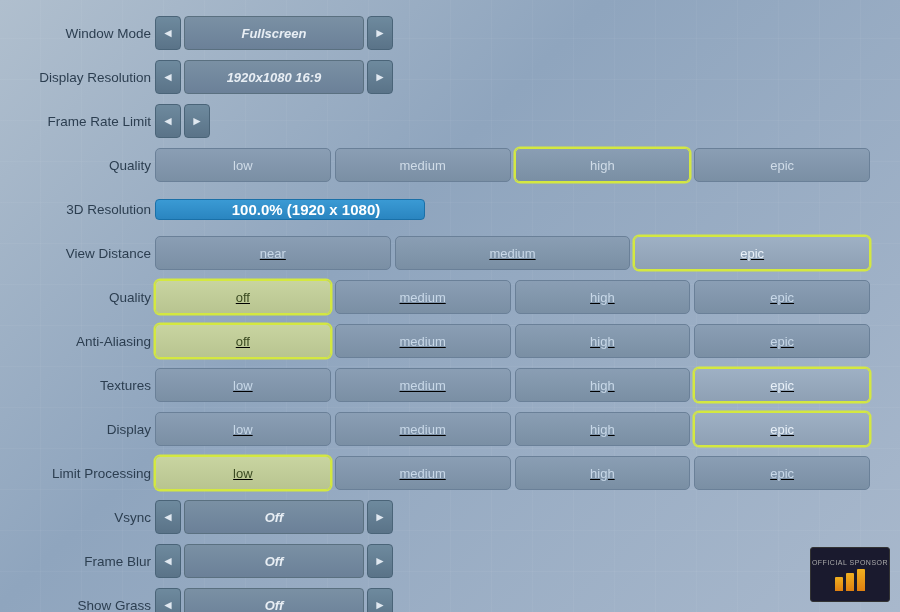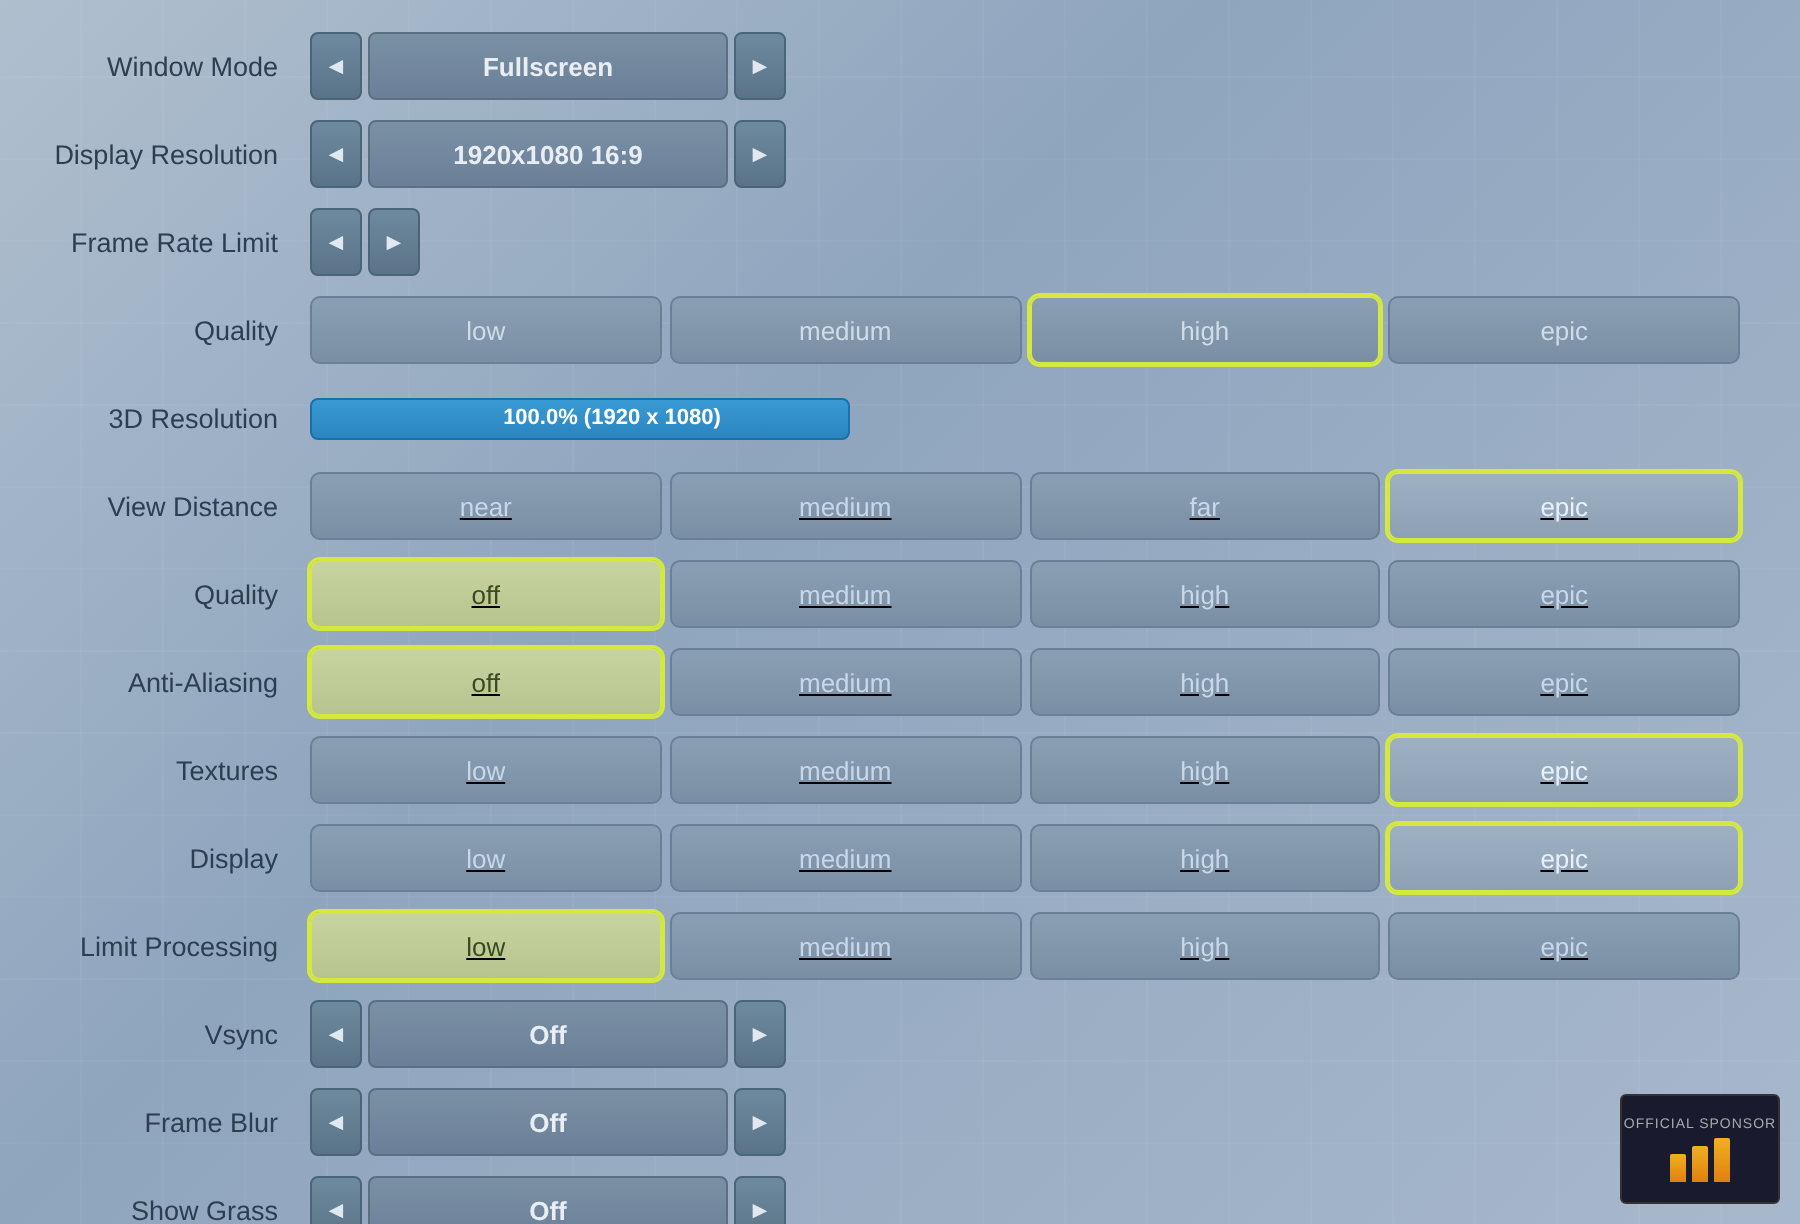--- a/index.html
+++ b/index.html
@@ -32,21 +32,21 @@
     }
     .settings-row {
       display: flex;
       align-items: center;
       margin-bottom: 6px;
       min-height: 38px;
     }
     .row-label {
       width: 145px;
       text-align: right;
-      padding-right: 16px;
+      padding-right: 4px;
       color: #2c3e50;
       font-size: 13.5px;
       font-weight: 500;
       flex-shrink: 0;
     }
     
     .arrow-selector {
       display: flex;
       align-items: center;
       gap: 3px;
@@ -71,20 +71,21 @@
       background: linear-gradient(180deg, #7a90a4 0%, #6b8098 100%);
       border: 1px solid #5a7080;
       border-radius: 4px;
       color: #e8eef4;
       font-size: 13px;
       font-weight: 600;
       display: flex;
       align-items: center;
       justify-content: center;
       text-align: center;
+      font-style: italic;
     }
     
     .quality-buttons {
       display: flex;
       gap: 4px;
       flex: 1;
     }
     .qual-btn {
       flex: 1;
       height: 34px;
@@ -105,21 +106,21 @@
       box-shadow: 0 0 0 1.5px #d4e840;
     }
     
     .resolution-selector {
       height: 21px;
       min-width: 270px;
       background: linear-gradient(180deg, #3a9ad4 0%, #2a85c0 100%);
       border: 1px solid #1a70a8;
       border-radius: 4px;
       color: #ffffff;
-      font-size: 11px;
+      font-size: 15px;
       font-weight: 600;
       display: flex;
       align-items: center;
       justify-content: center;
       cursor: pointer;
       padding-left: 32px;
     }
     
     .options-row {
       display: flex;
@@ -238,21 +239,20 @@
   <div class="settings-row">
     <div class="row-label">3D Resolution</div>
     <div class="resolution-selector">100.0%  (1920 x 1080)</div>
   </div>
 
   <div class="settings-row">
     <div class="row-label">View Distance</div>
     <div class="options-row">
       <div class="opt-btn">near</div>
       <div class="opt-btn">medium</div>
-      <div class="opt-btn">far</div>
       <div class="opt-btn selected-epic">epic</div>
     </div>
   </div>
 
   <div class="settings-row">
     <div class="row-label">Quality</div>
     <div class="options-row">
       <div class="opt-btn selected-off">off</div>
       <div class="opt-btn">medium</div>
       <div class="opt-btn">high</div>

